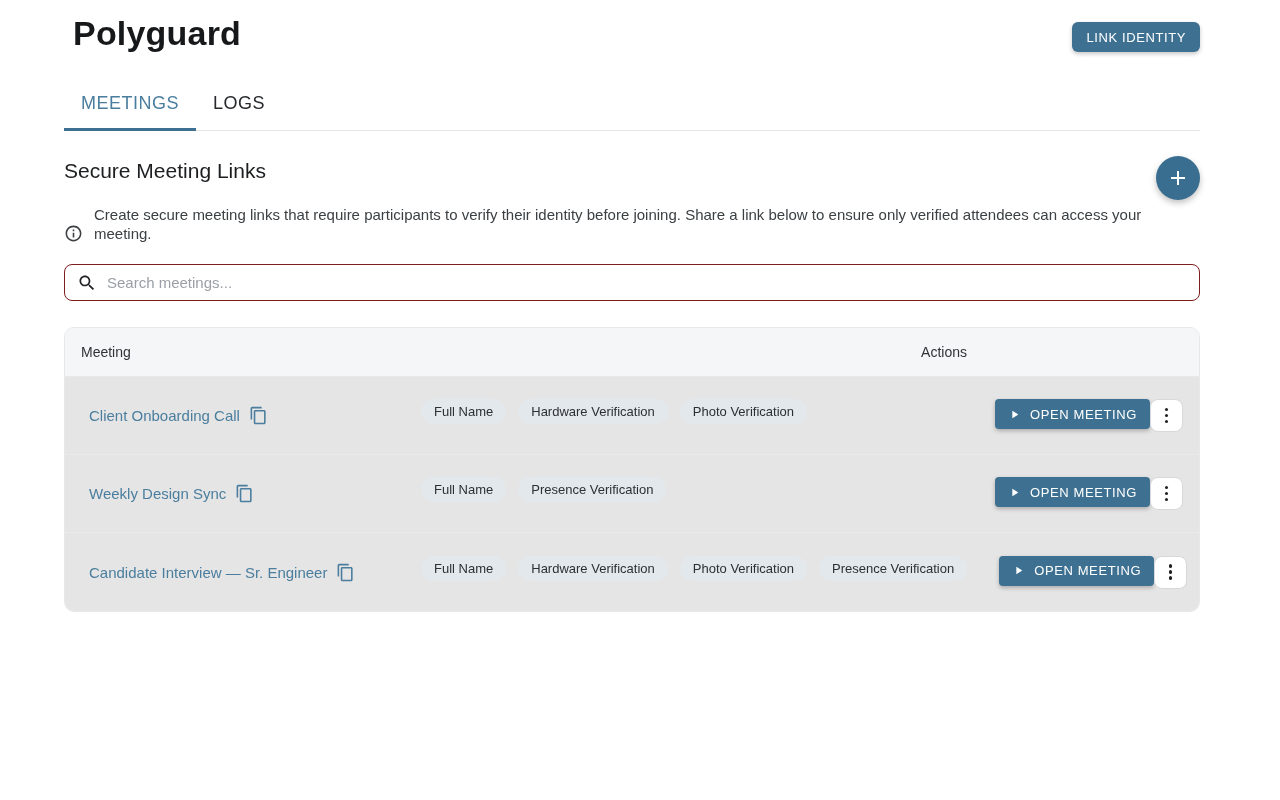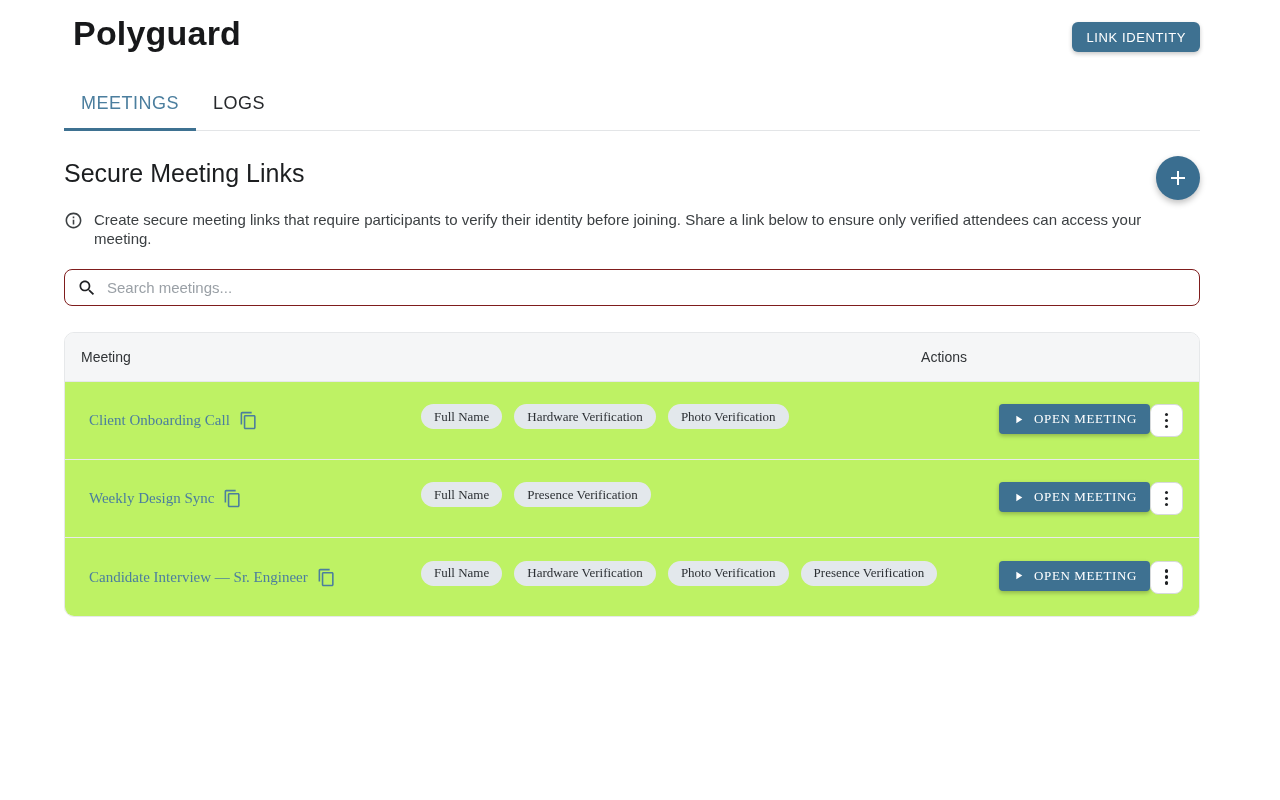--- a/index.html
+++ b/index.html
@@ -29,28 +29,28 @@
     font-size: 18px; font-weight: 500; letter-spacing: 0.5px;
     color: #27292c; cursor: pointer; background: transparent; border: none; font-family: inherit;
   }
   .tab.active { color: #4b7e9e; }
   .tab.active::after {
     content: ""; position: absolute; left: 0; right: 0; bottom: -1px; height: 3px; background: #3e7191;
   }
 
   
   .section-head { position: relative; margin-top: 28px; }
-  .section-title { font-size: 25px; font-weight: 500; color: #1c1e20; }
+  .section-title { font-size: 21px; font-weight: 500; color: #1c1e20; }
   .fab {
     position: absolute; right: 0; top: -3px; width: 44px; height: 44px; border-radius: 50%;
     background: #3a6e90; border: none; cursor: pointer;
     box-shadow: 0 3px 6px rgba(0,0,0,0.25);
     display: flex; align-items: center; justify-content: center;
   }
-  .info-line { display: flex; align-items: flex-start; gap: 11px; margin-top: 22px; color: #3c4043; }
+  .info-line { display: flex; align-items: flex-end; gap: 11px; margin-top: 22px; color: #3c4043; }
   .info-line .desc { font-size: 15px; line-height: 19px; }
 
   
   .search-box {
     margin-top: 21px; height: 37px; border: 1px solid #7f1d1d; border-radius: 8px;
     display: flex; align-items: center; padding: 0 12px; background: #ffffff;
   }
   .search-box input {
     flex: 1; border: none; outline: none; background: transparent;
     font-family: inherit; font-size: 15px; color: #212428; margin-left: 10px;
@@ -64,21 +64,21 @@
   }
   .t-head {
     display: grid; grid-template-columns: 356px 1fr 216px; align-items: center;
     height: 49px; background: #f5f6f7; border-bottom: 1px solid #e6e8ea;
     font-size: 14px; font-weight: 500; color: #303336;
   }
   .t-head .c1 { padding-left: 16px; }
   .t-head .c3 { text-align: right; padding-right: 16px; }
   .t-row {
     display: grid; grid-template-columns: 356px 1fr 216px; align-items: center;
-    height: 78px; border-bottom: 1px solid #e9eaec; background: #bef264; font-family: Liberation Serif, serif;
+    height: 78px; border-bottom: 1px solid #e9eaec; background: #e5e5e5;
   }
   .t-row:last-child { border-bottom: none; }
   .cell-meeting { display: flex; align-items: center; gap: 9px; padding-left: 24px; }
   .meeting-link { font-size: 15px; color: #4b7e9e; text-decoration: none; cursor: pointer; }
   .copy-btn { background: none; border: none; cursor: pointer; display: flex; align-items: center; padding: 0; }
   .cell-proofs { display: flex; align-items: center; gap: 12px; padding-right: 20px; margin-top: -8px; }
   .chip {
     display: inline-flex; align-items: center; height: 25px; padding: 0 13px;
     background: #e3e8ec; border-radius: 13px; font-size: 13px; color: #2c3034; white-space: nowrap;
   }

